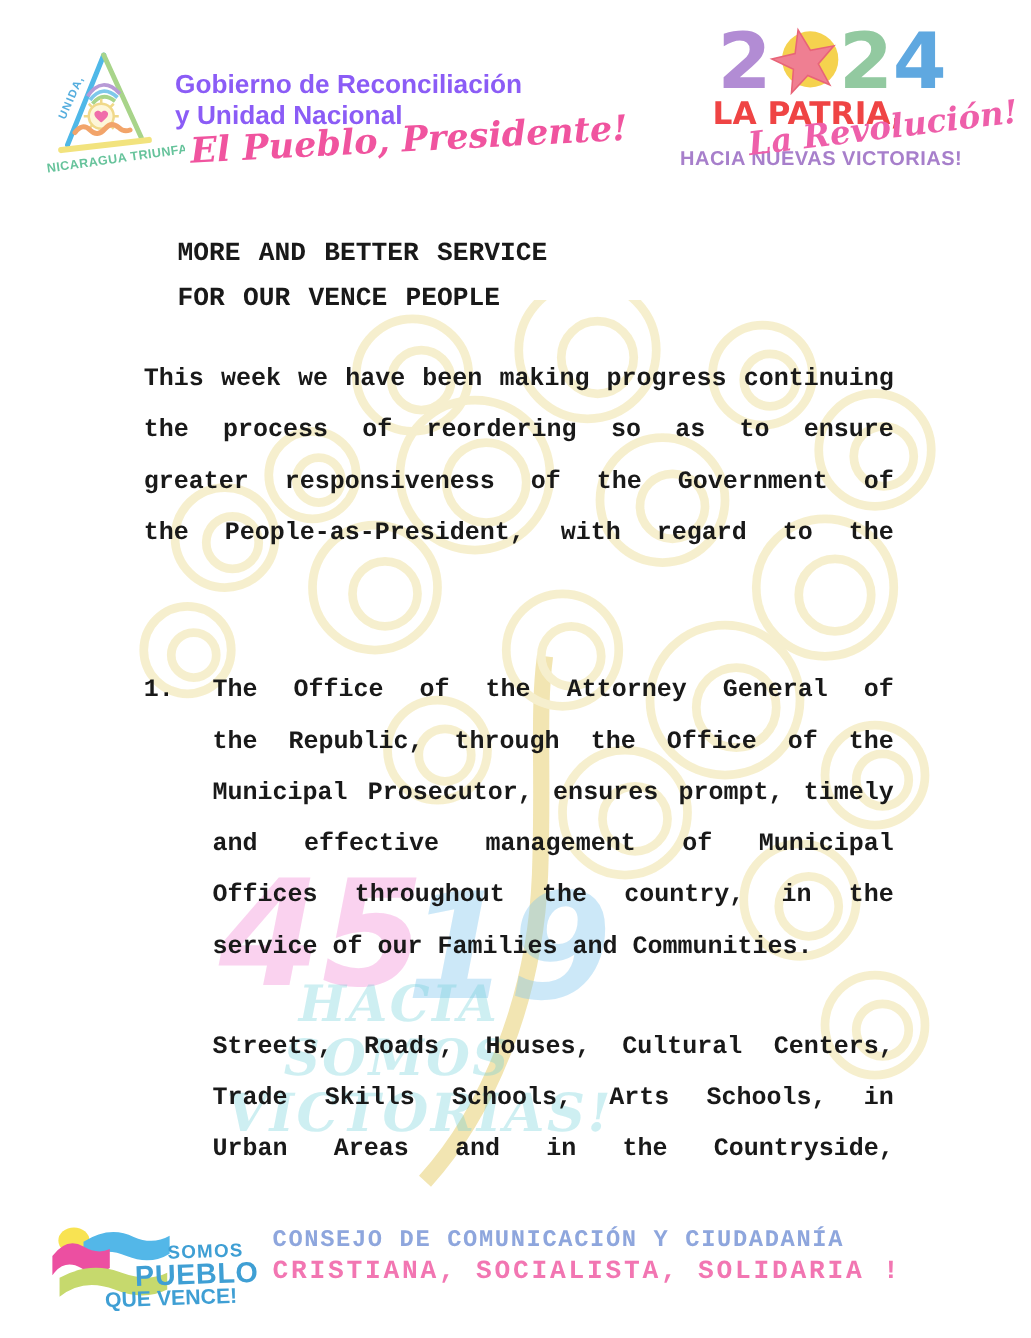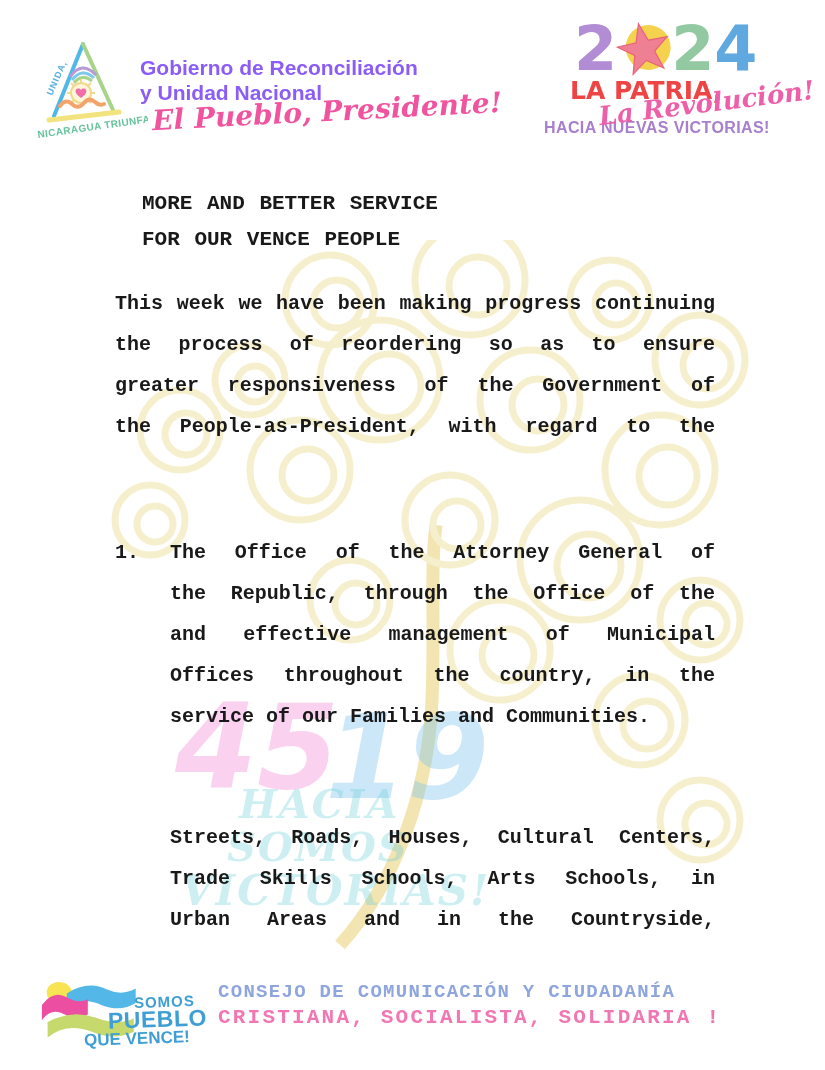--- a/index.html
+++ b/index.html
@@ -174,20 +174,21 @@
       <div class="tline just">the process of reordering so as to ensure</div>
       <div class="tline just">greater responsiveness of the Government of</div>
       <div class="tline just">the People-as-President, with regard to the</div>
     </div>
 
     <div class="item">
       <div class="num">1.</div>
       <div class="item-body">
         <div class="tline just">The Office of the Attorney General of</div>
         <div class="tline just">the Republic, through the Office of the</div>
+        <div class="tline just">Municipal Prosecutor, ensures prompt, timely</div>
         <div class="tline just">and effective management of Municipal</div>
         <div class="tline just">Offices throughout the country, in the</div>
         <div class="tline">service of our Families and Communities.</div>
       </div>
     </div>
 
     <div class="para2">
       <div class="tline just">Streets, Roads, Houses, Cultural Centers,</div>
       <div class="tline just">Trade Skills Schools, Arts Schools, in</div>
       <div class="tline just">Urban Areas and in the Countryside,</div>

